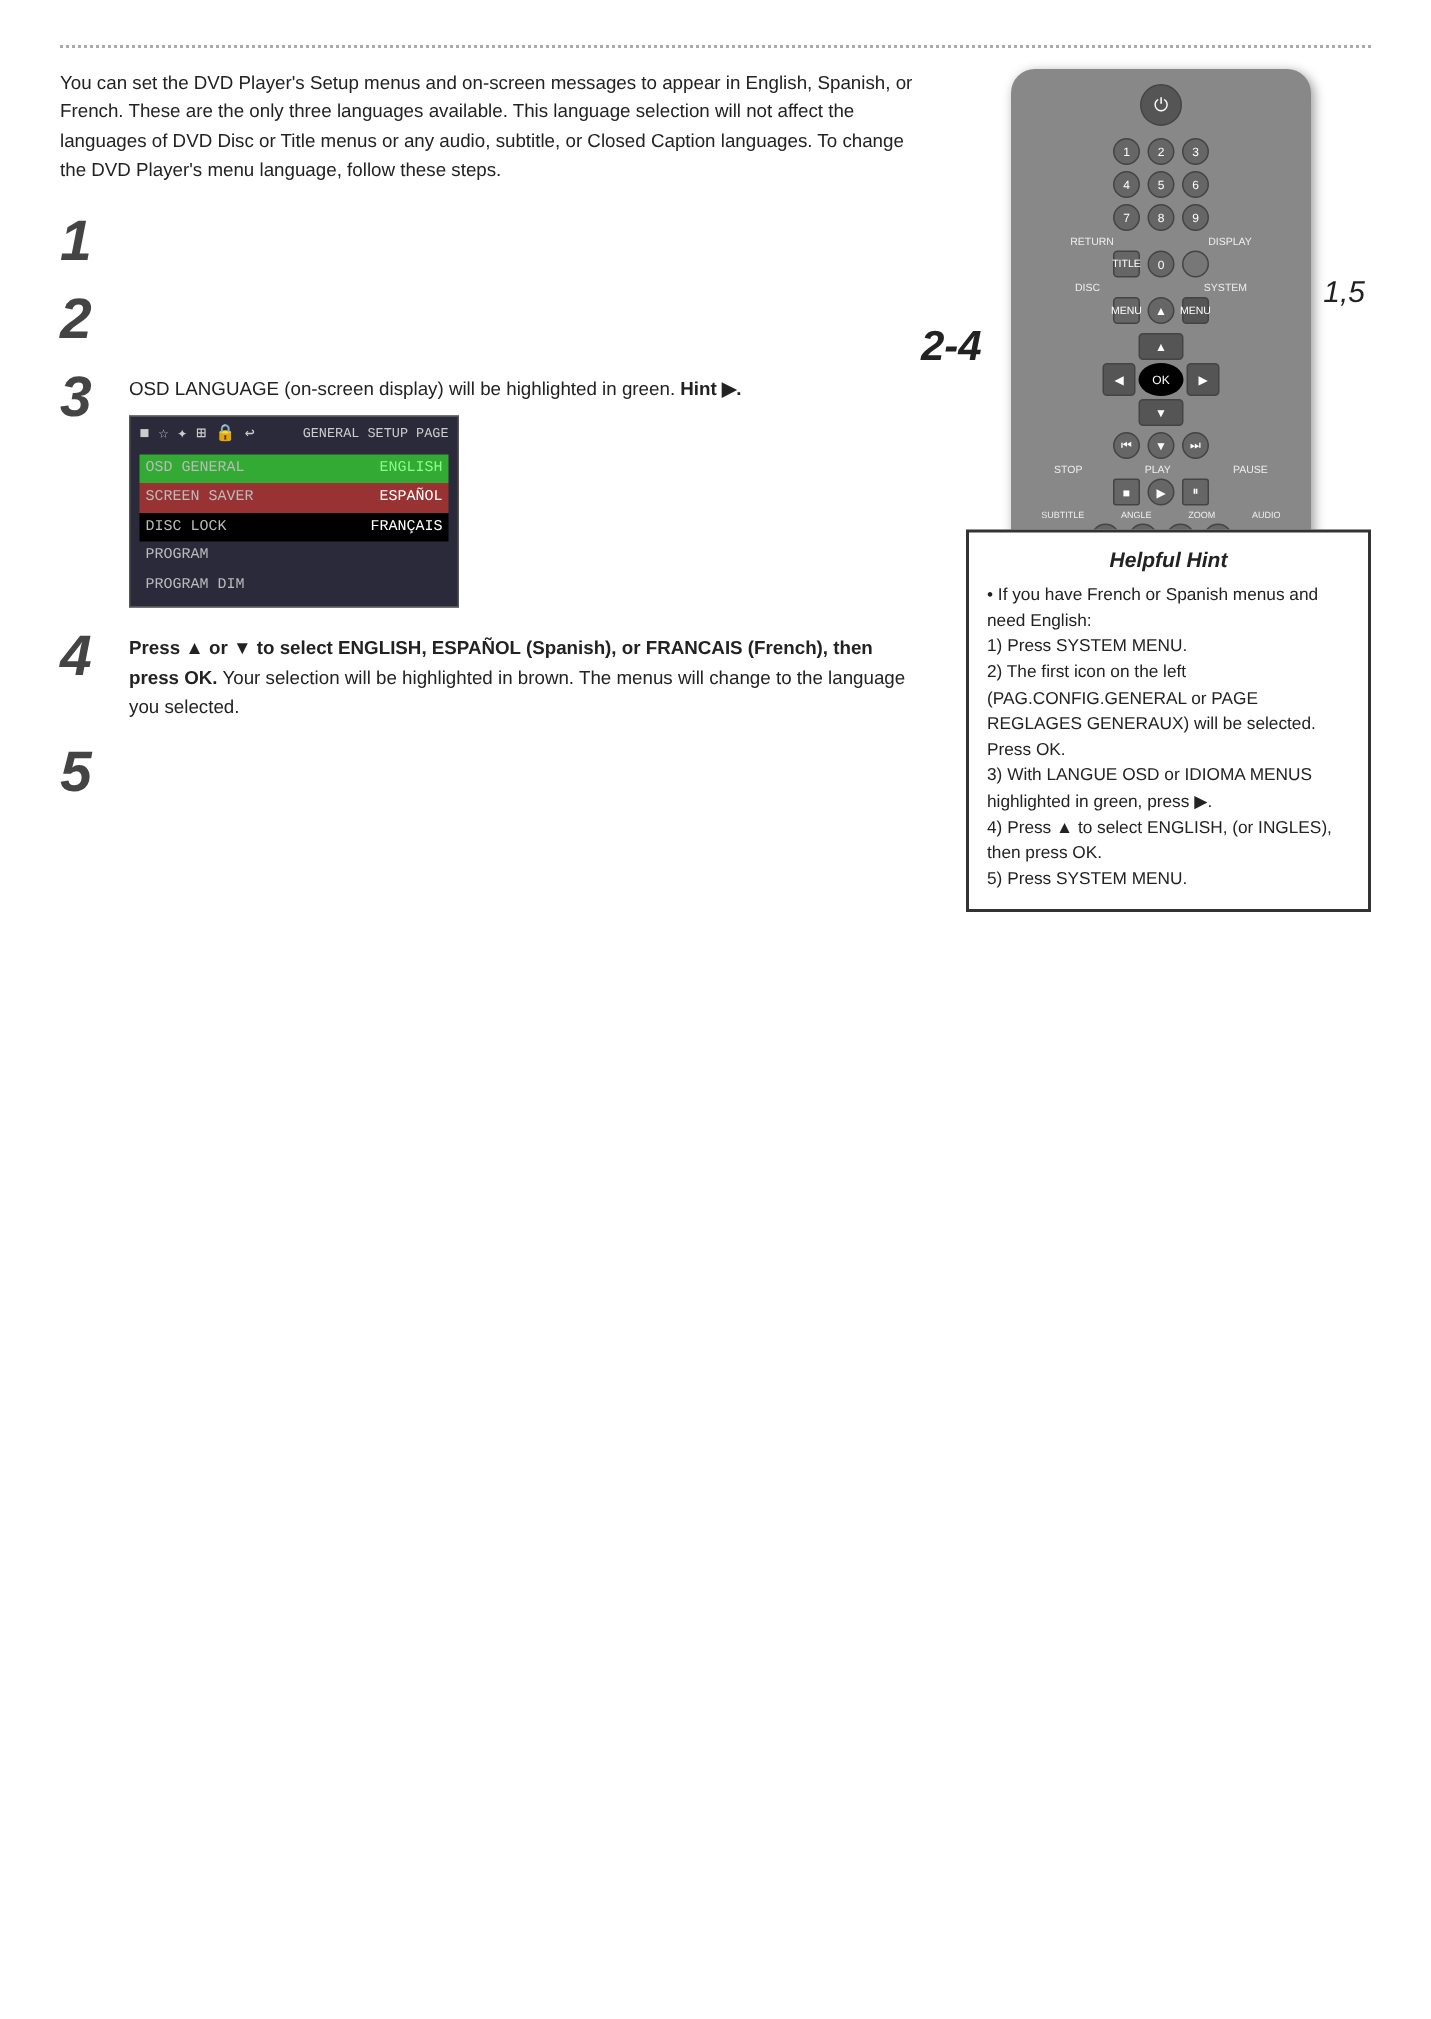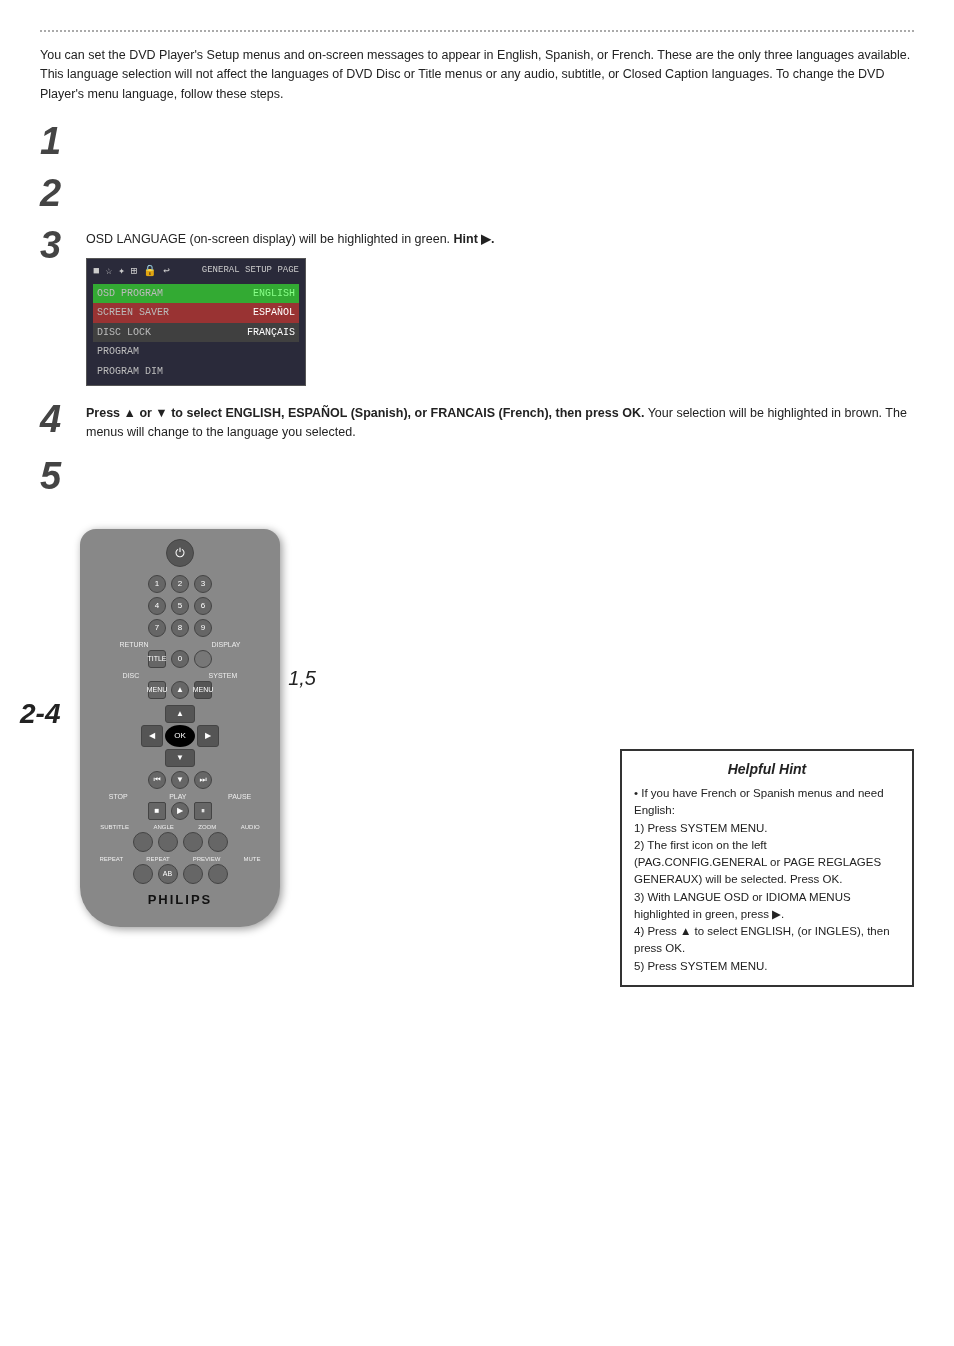--- a/index.html
+++ b/index.html
@@ -30,21 +30,20 @@
     .dotted-line {
       border: none;
       border-top: 2px dotted #aaa;
       margin-bottom: 14px;
     }
 
     
     .main-layout {
       display: flex;
       gap: 20px;
-      flex-direction: column;
     }
     .left-col {
       flex: 1;
     }
     .right-col {
       width: 280px;
       flex-shrink: 0;
     }
 
     
@@ -119,21 +118,21 @@
     }
     .menu-row.highlighted-green {
       background: #3a3;
       color: #fff;
     }
     .menu-row.highlighted-red {
       background: #933;
       color: #fff;
     }
     .menu-row.highlighted-orange {
-      background: #404040;
+      background: #000000;
       color: #fff;
     }
     .menu-row-label {
       color: #bbb;
     }
     .menu-row-value {
       color: #fff;
     }
 
     
@@ -225,21 +224,21 @@
       letter-spacing: 2px;
       margin-top: 8px;
       text-transform: uppercase;
     }
 
     
     .hint-box {
       position: absolute;
       bottom: 0;
       right: 0;
-      width: 294px;
+      width: 270px;
       border: 2px solid #333;
       padding: 10px 12px;
       background: #fff;
     }
     .hint-title {
       font-size: 14px;
       font-style: italic;
       font-weight: bold;
       text-align: center;
       margin-bottom: 8px;
@@ -294,21 +293,21 @@
                   <span>☆</span>
                   <span>✦</span>
                   <span>⊞</span>
                   <span>🔒</span>
                   <span>↩</span>
               </div>
               <span class="menu-page-label">GENERAL SETUP PAGE</span>
             </div>
 
             <div class="menu-row highlighted-green">
-              <span class="menu-row-label">OSD PROGRAM</span>
+              <span class="menu-row-label">OSD GENERAL</span>
               <span class="menu-row-value" style="color:#8f8;">ENGLISH</span>
             </div>
             <div class="menu-row highlighted-red">
               <span class="menu-row-label">SCREEN SAVER</span>
               <span class="menu-row-value">ESPAÑOL</span>
             </div>
             <div class="menu-row highlighted-orange">
               <span class="menu-row-label">DISC LOCK</span>
               <span class="menu-row-value">FRANÇAIS</span>
             </div>

